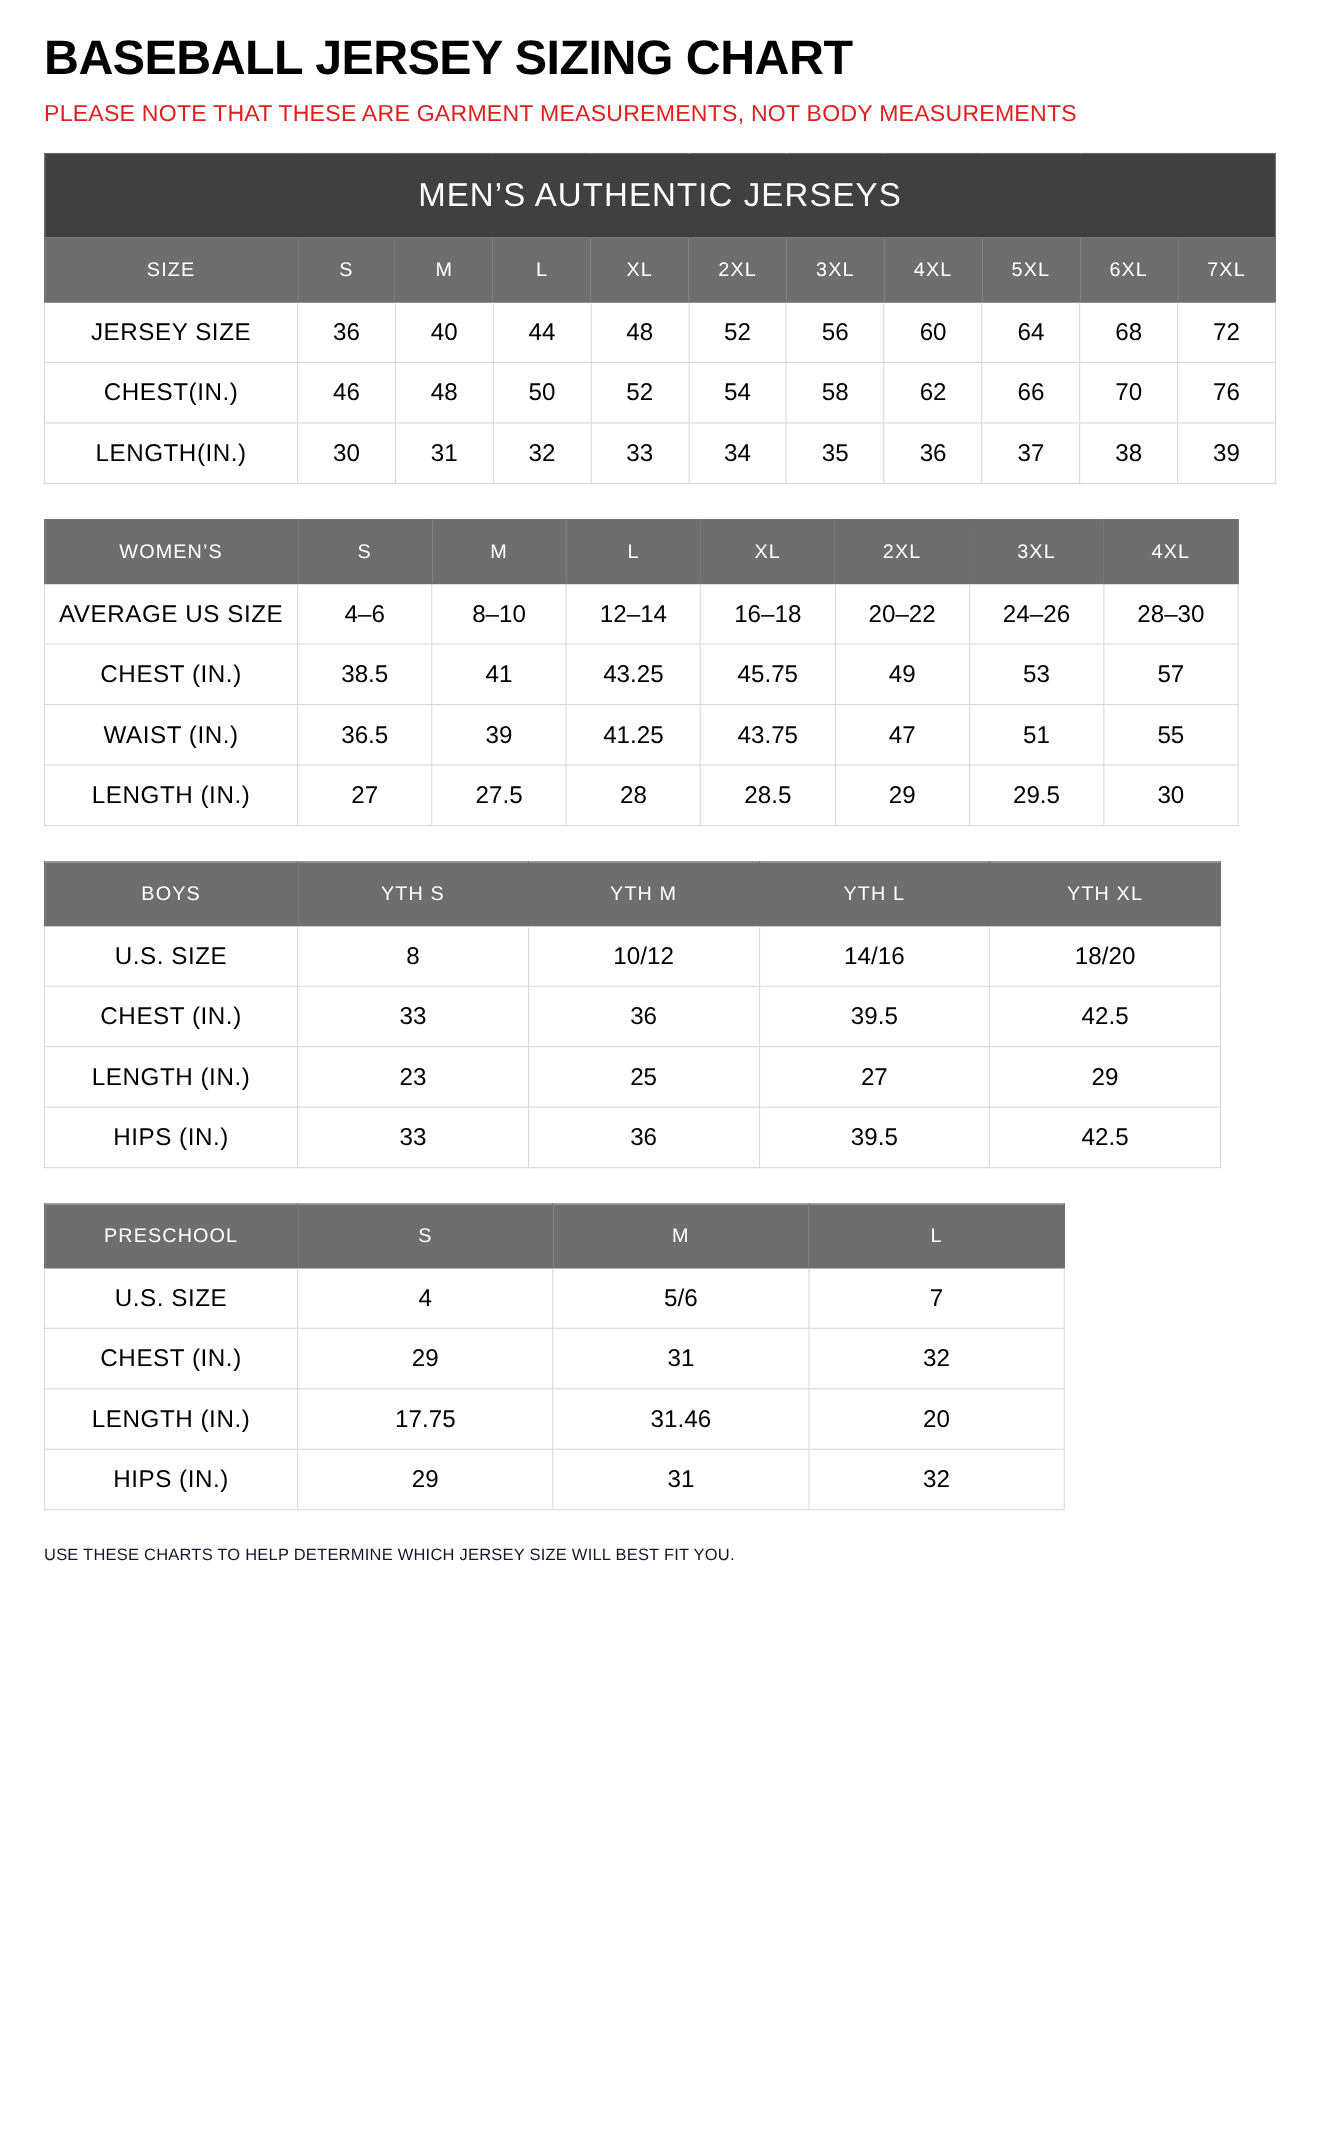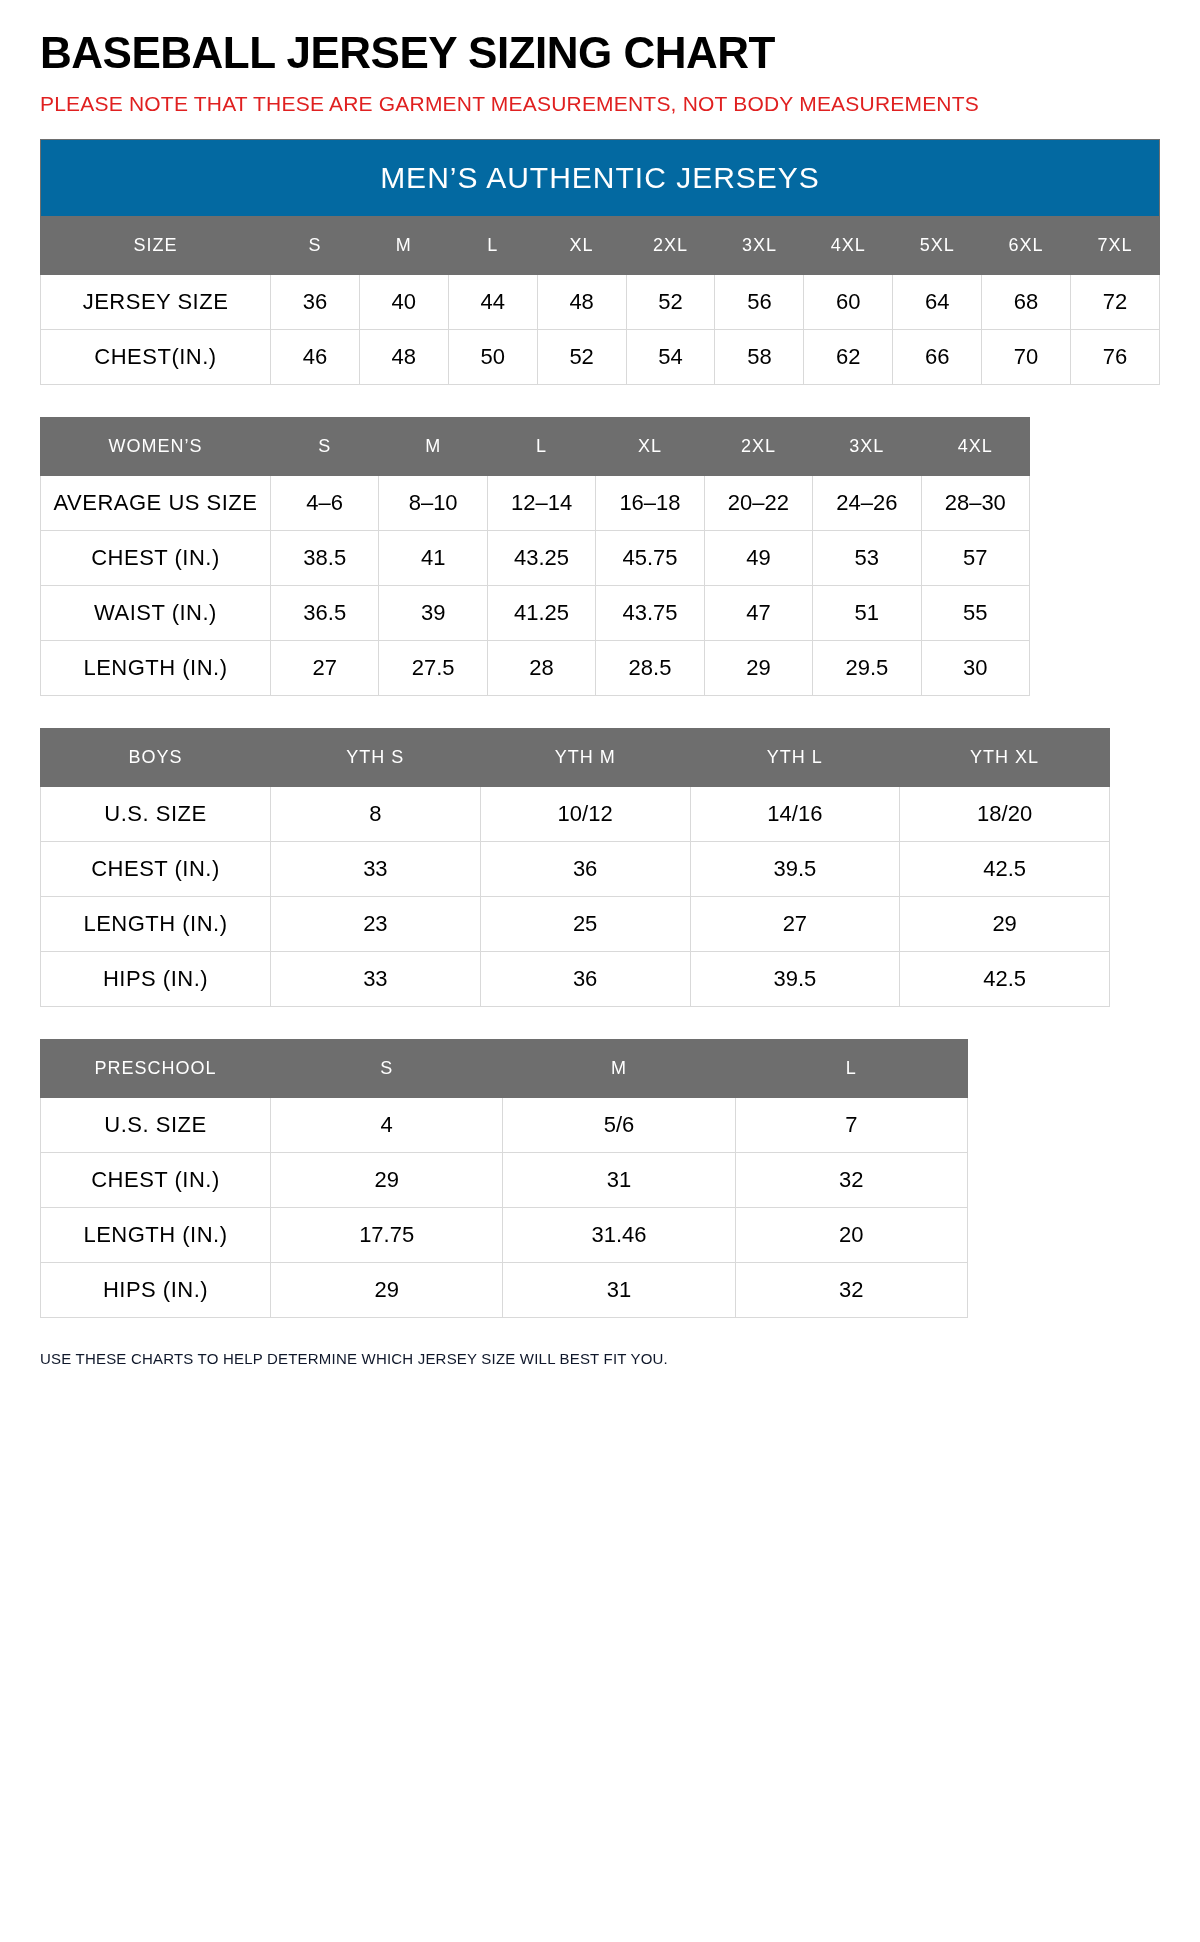--- a/index.html
+++ b/index.html
@@ -46,21 +46,21 @@
     border: 1px solid #d9d9d9;
     text-align: center;
     vertical-align: middle;
     font-weight: normal;
     color: #000;
     font-size: 22px;
     padding: 14px 2px;
     line-height: 1.18;
   }
   .banner td {
-    background: #0369a1;
+    background: #404040;
     color: #ffffff;
     font-size: 30px;
     letter-spacing: 1px;
     padding: 20px 4px;
     border: 1px solid #6e6e6e;
   }
   .hdr td {
     background: #6e6e6e;
     color: #ffffff;
     font-size: 18px;
@@ -78,21 +78,21 @@
   
   table.men col.lbl { width: 230px; }
   
   table.women col.lbl { width: 230px; }
   
   table.boys col.lbl { width: 230px; }
   
   table.preschool col.lbl { width: 230px; }
   table.preschool { width: 928px; }
   table.boys { width: 1070px; }
-  table.women { width: 990px; }
+  table.women { width: 1086px; }
   .footer-note {
     color: #0f172a;
     font-size: 15px;
     margin-top: 4px;
     letter-spacing: 0.2px;
   }
 </style>
 </head>
 <body>
 
@@ -152,20 +152,33 @@
         <td>48</td>
         <td>50</td>
         <td>52</td>
         <td>54</td>
         <td>58</td>
         <td>62</td>
         <td>66</td>
         <td>70</td>
         <td>76</td>
       </tr>
+      <tr>
+        <td class="rowlabel">LENGTH(IN.)</td>
+        <td>30</td>
+        <td>31</td>
+        <td>32</td>
+        <td>33</td>
+        <td>34</td>
+        <td>35</td>
+        <td>36</td>
+        <td>37</td>
+        <td>38</td>
+        <td>39</td>
+      </tr>
     </tbody>
   </table>
 
   <table class="women">
     <colgroup>
       <col class="lbl">
       <col>
         <col>
         <col>
         <col>

